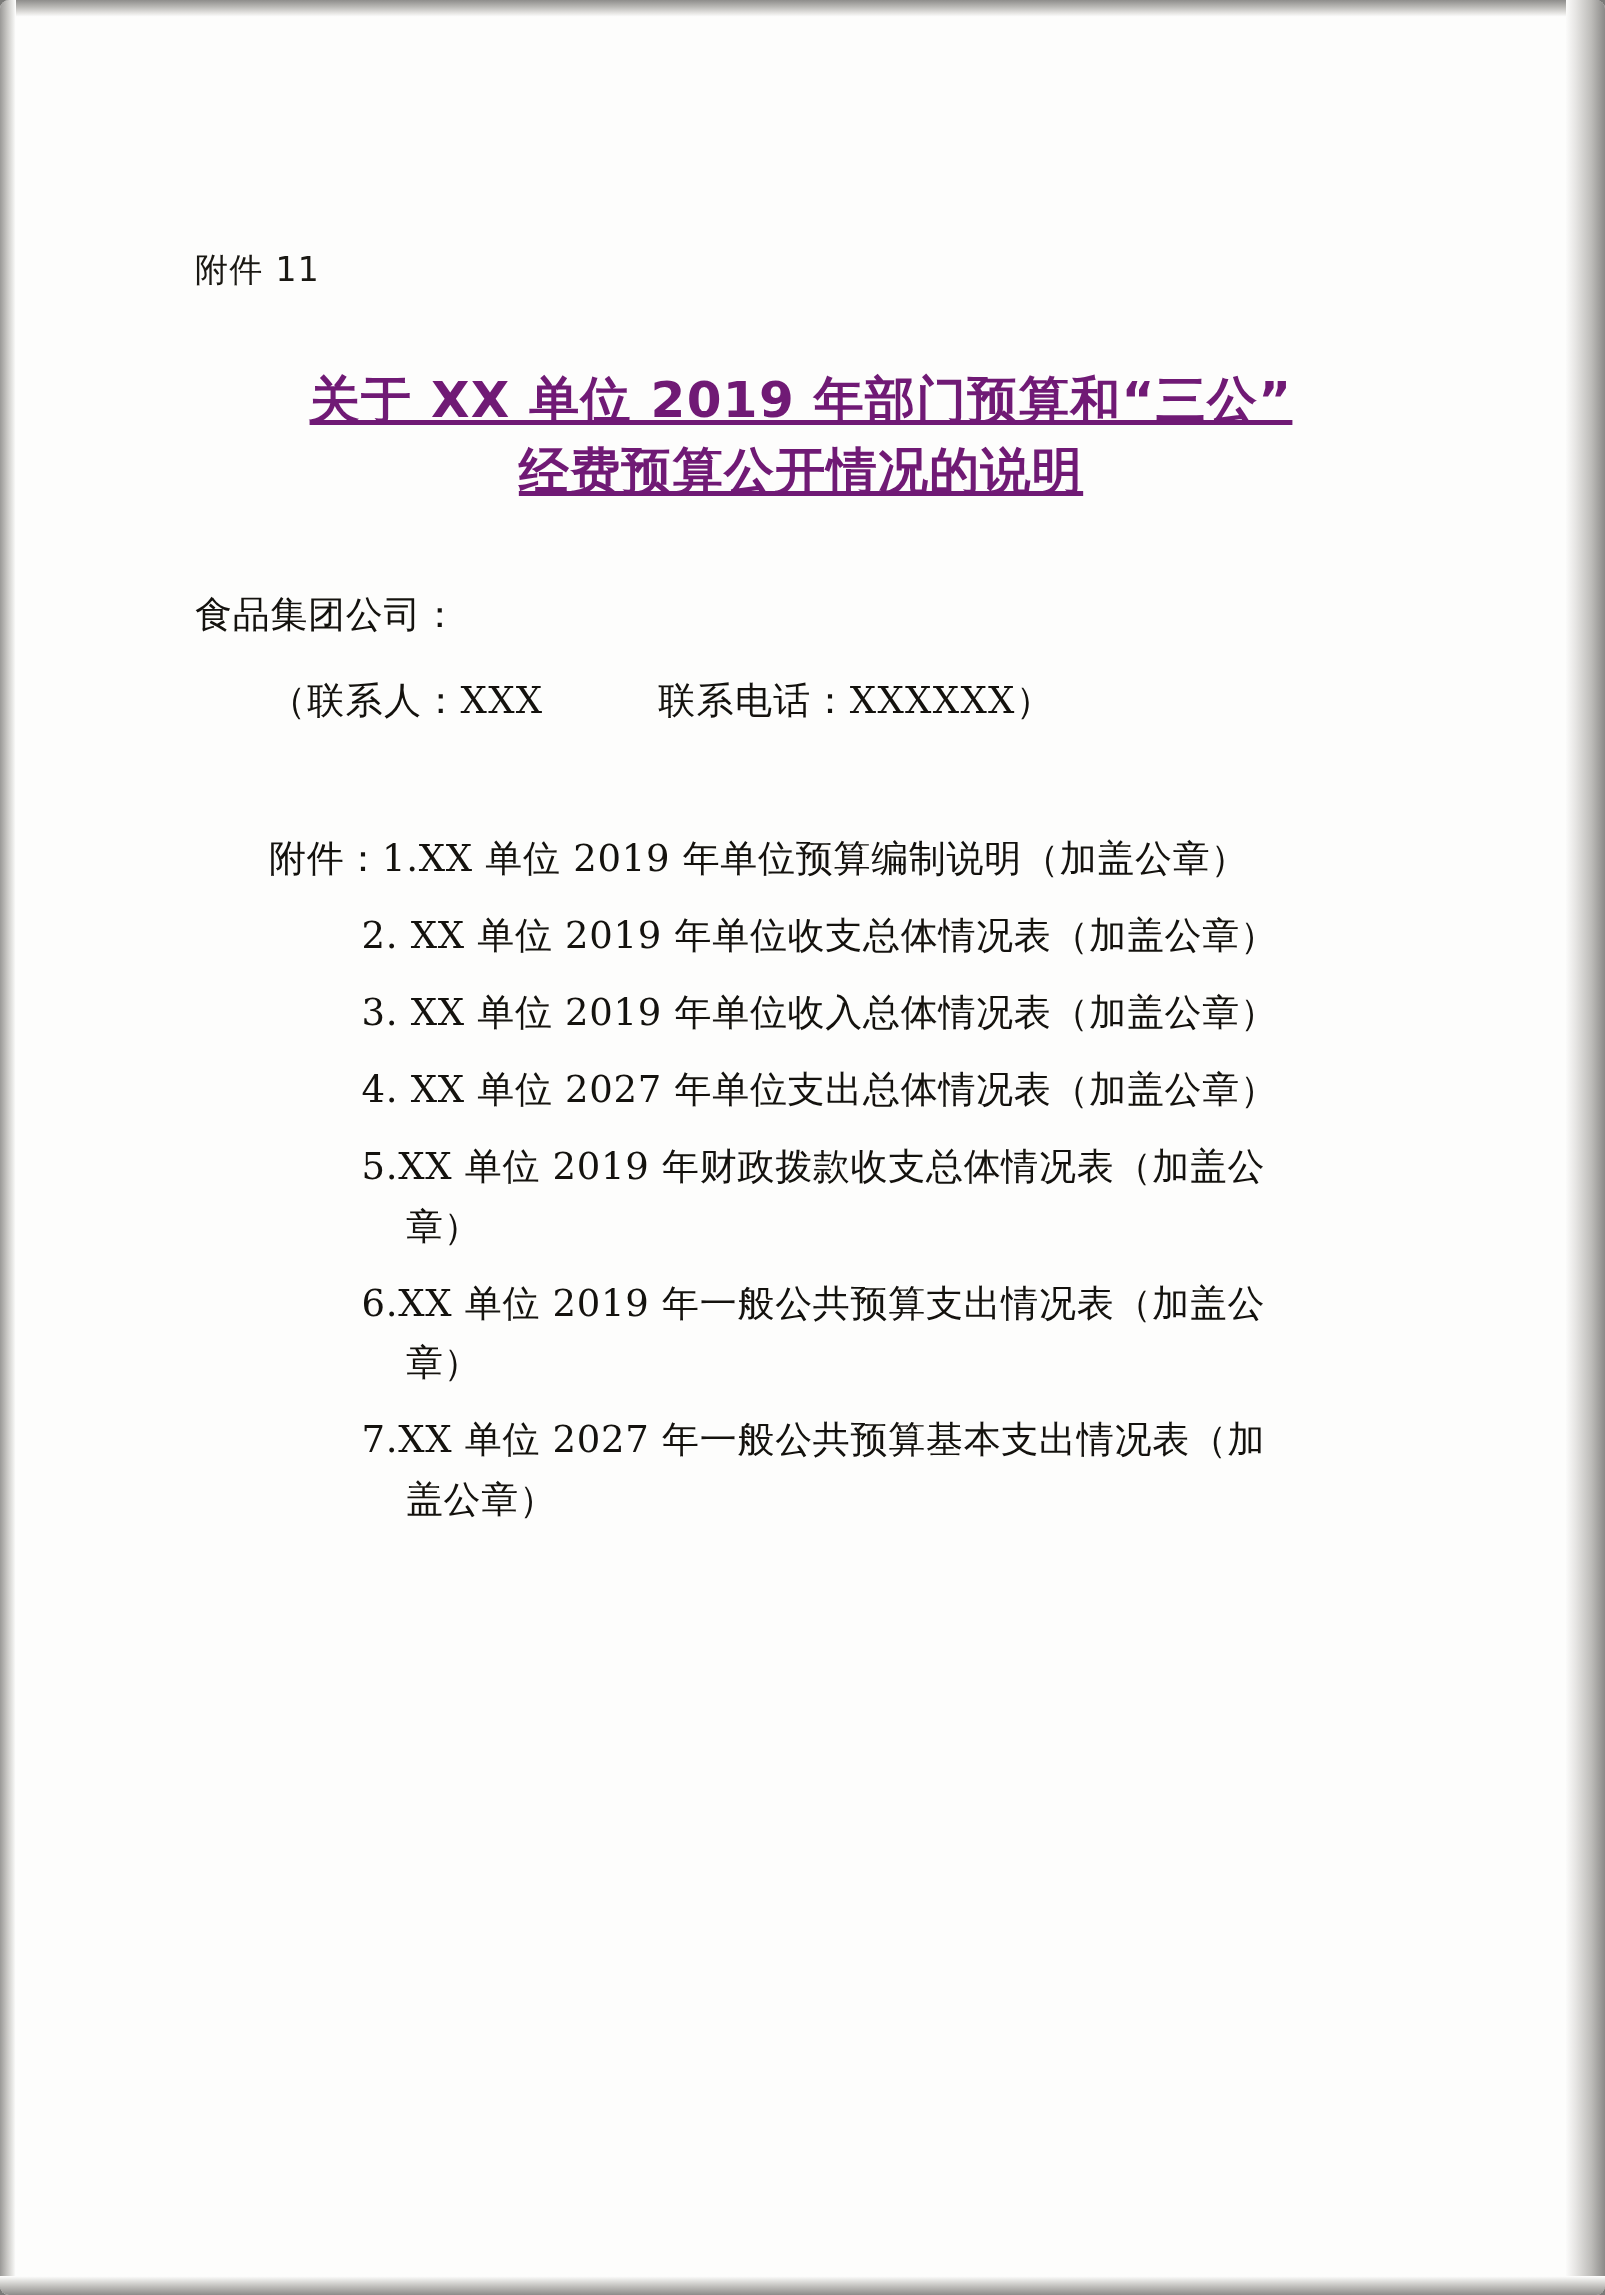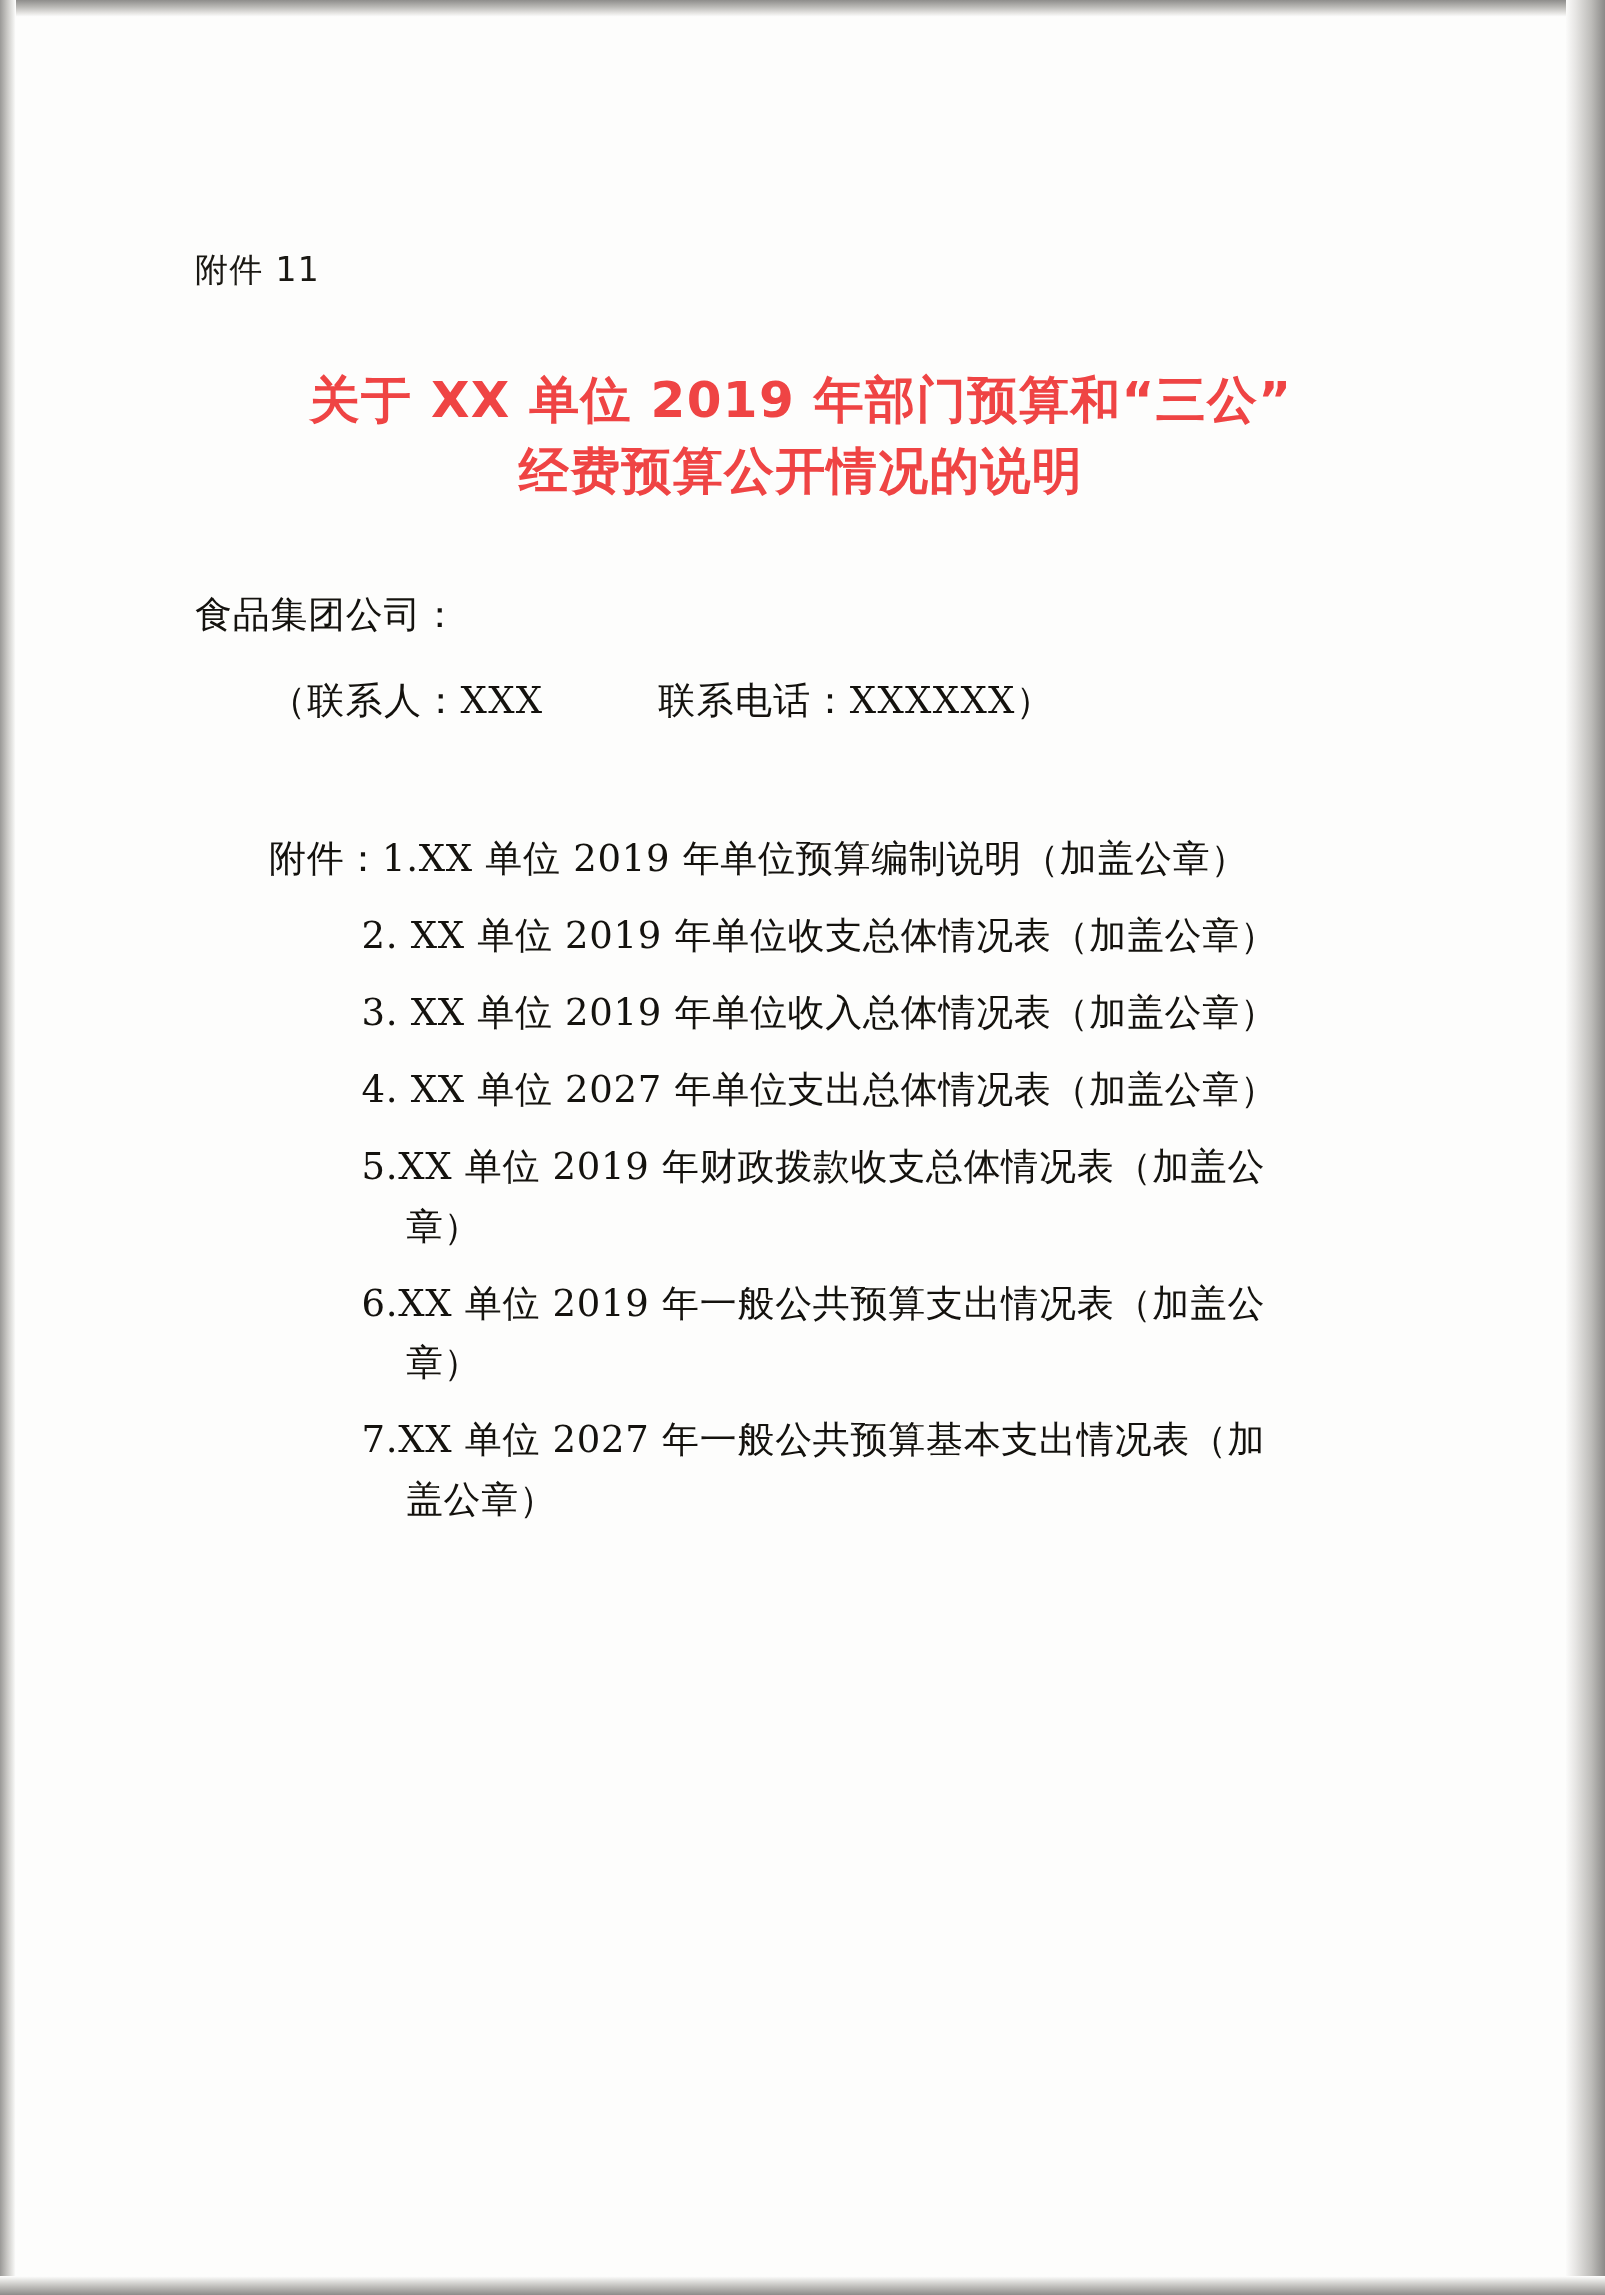--- a/index.html
+++ b/index.html
@@ -7,20 +7,21 @@
     padding: 0;
     background: #7a7a78;
   }
   .page {
     position: relative;
     width: 1605px;
     height: 2295px;
     background: #ffffff;
     overflow: hidden;
     font-family: "DejaVu Sans", "Liberation Sans", sans-serif;
+    border-radius: 9px;
   }
   
   .edge-top {
     position: absolute;
     left: 0; top: 0; width: 1605px; height: 17px;
     background: linear-gradient(180deg,#8e8d8b 0%, #b9b8b5 40%, #e9e8e6 80%, #ffffff 100%);
   }
   .edge-left {
     position: absolute;
     left: 0; top: 0; width: 15.6px; height: 2295px;
@@ -55,23 +56,24 @@
     color: #1a1813;
     margin-bottom: 72px;
   }
   .doc-title {
     text-align: center;
     font-family: "DejaVu Sans", "Liberation Sans", sans-serif;
     font-weight: bold;
     font-size: 50px;
     line-height: 1.42;
     letter-spacing: 1.3px;
-    color: #ef4444;
+    color: #701a75;
     margin: 0 auto 78px auto;
     width: 1016px;
+    text-decoration: underline;
   }
   .body-text {
     font-family: "DejaVu Serif", "Liberation Serif", serif;
     font-size: 37px;
     line-height: 1.62;
     color: #14120e;
     letter-spacing: 0.7px;
   }
   .salutation {
     margin-bottom: 22px;

